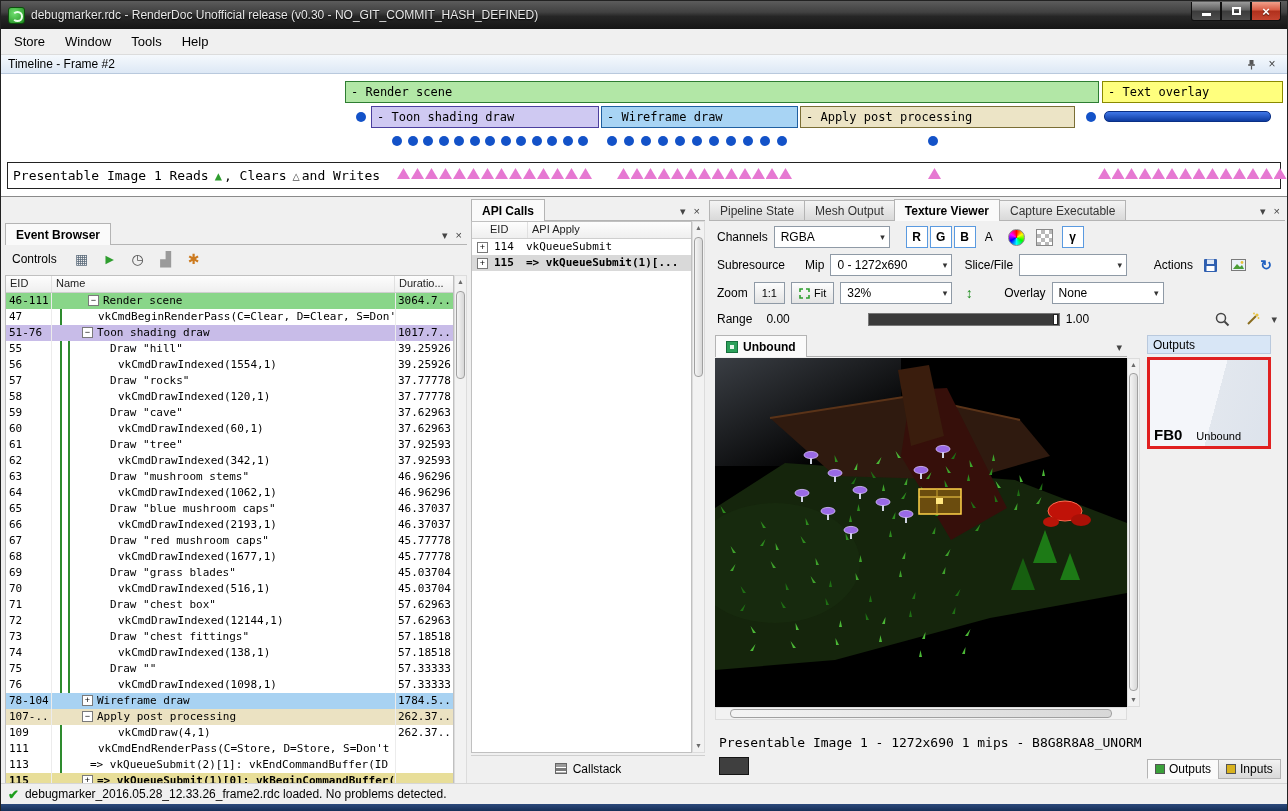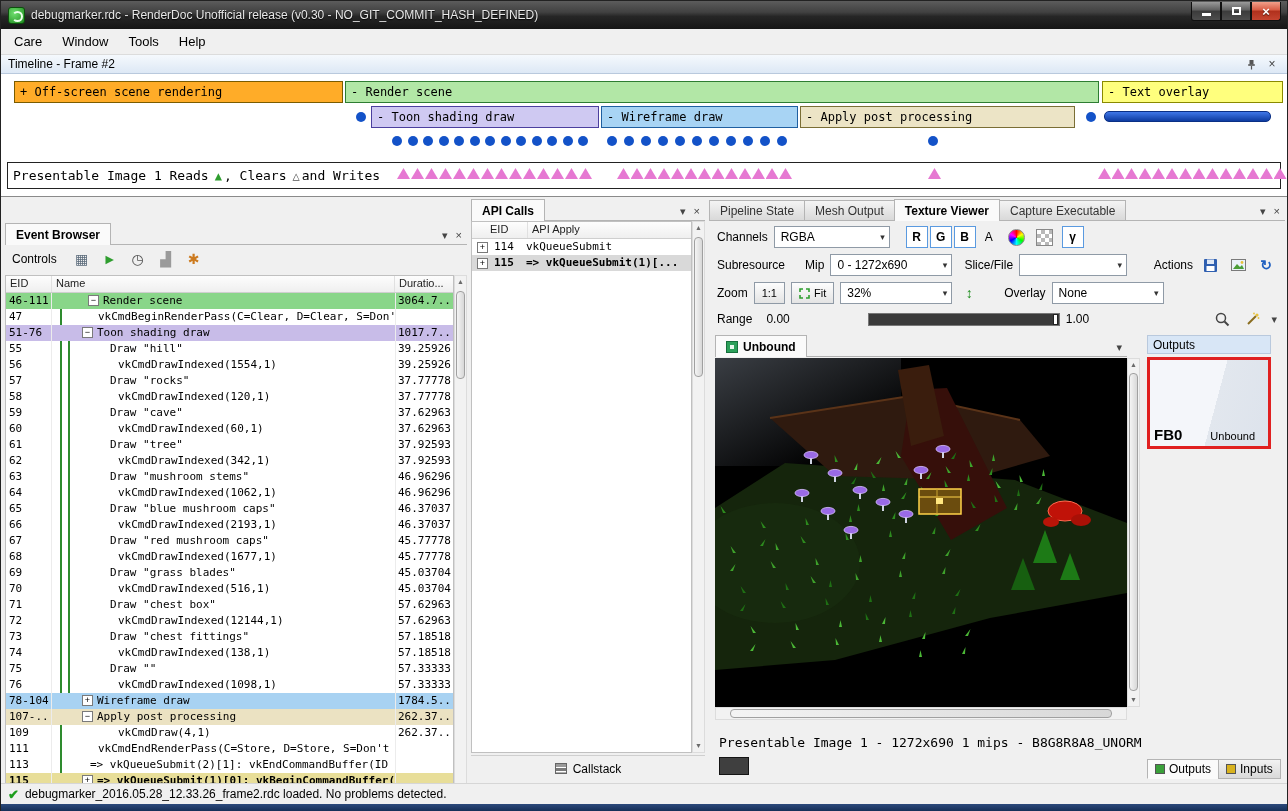--- a/index.html
+++ b/index.html
@@ -118,21 +118,21 @@
 #tv-image{position:absolute;left:6px;top:159px;width:412px;height:349px;background:#000;overflow:hidden;}
 #tv-vs{left:418px;top:159px;width:13px;height:349px;}
 #tv-hs{left:6px;top:508px;width:412px;height:13px;}
 #tv-corner{position:absolute;left:418px;top:508px;width:13px;height:13px;background:#f0f0f0;}
 #tvstatus{position:absolute;left:10px;top:536px;font-family:"DejaVu Sans Mono","Liberation Mono",monospace;font-size:13px;white-space:nowrap;}
 #tvswatch{position:absolute;left:10px;top:558px;width:30px;height:18px;background:#3f3f3f;border:1px solid #141414;}
 
 #tvside{position:absolute;left:438px;top:136px;width:138px;bottom:0;}
 .sidehead{height:19px;background:#d8e6f6;border:1px solid #b9c9dd;font-size:12px;display:flex;align-items:center;padding-left:5px;width:124px;}
 #thumb{position:absolute;left:0;top:22px;width:124px;height:92px;border:3px solid #e02020;background:linear-gradient(105deg,#f4f6fa 0%,#f4f6fa 55%,#e2e7ee 55%,#dde3ec 100%);}
-#thumb .cap{position:absolute;left:4px;bottom:3px;display:flex;align-items:baseline;gap:28px;}
+#thumb .cap{position:absolute;left:4px;bottom:3px;display:flex;align-items:baseline;gap:14px;}
 #thumb .fb{font-size:15px;font-weight:bold;}
 #thumb .ub{font-size:11px;}
 #sidetabs{position:absolute;left:0;top:424px;display:flex;}
 .stab{height:20px;padding:0 7px;display:flex;align-items:center;font-size:12px;border:1px solid #b4b4b4;background:linear-gradient(#f2f2f2,#d9d9d9);margin-right:-1px;}
 .stab.active{background:#fafafa;border-bottom-color:#fafafa;}
 .stico{width:10px;height:10px;border:1px solid #555;margin-right:4px;flex:none;}
 #pixhead{position:absolute;left:0;top:448px;}
 #pixbox{position:absolute;left:0;top:468px;width:124px;height:82px;background:#000;border:1px solid #333;}
 
 
@@ -155,21 +155,21 @@
       <div class="wb">
           <span class="maxglyph"></span>
         </div>
       <div class="wb close">
           <span>×</span>
         </div>
     </div>
   </div>
 
   <div id="menubar">
-      <div class="mitem">Care</div>
+      <div class="mitem">Store</div>
       <div class="mitem">Window</div>
       <div class="mitem">Tools</div>
       <div class="mitem">Help</div>
     </div>
 
   <div id="timeline">
     <div id="tlhead">
       <span>Timeline - Frame #2</span>
       <span class="sp"></span>
       <span class="tlico">
@@ -182,21 +182,20 @@
       <span class="tlico">×</span>
     </div>
     <div id="tlbody">
       <div id="tllegend">
         <span>Presentable Image 1 Reads</span>
         <span class="leg-read">▲</span>
         <span>, Clears</span>
         <span class="leg-clear">△</span>
         <span> and Writes</span>
       </div>
-    <div class="tlbar row1" style="left: 13px; width: 329px; background: rgb(255, 172, 40); border-color: rgb(122, 92, 0);">+ Off-screen scene rendering</div>
         <div class="tlbar row1" style="left: 344px; width: 754px; background: rgb(178, 231, 166); border-color: rgb(46, 125, 50);">- Render scene</div>
         <div class="tlbar row1" style="left: 1101px; width: 181px; background: rgb(255, 255, 125); border-color: rgb(138, 138, 0);">- Text overlay</div>
         <div class="tlbar row2" style="left: 370px; width: 228px; background: rgb(207, 201, 242); border-color: rgb(75, 63, 158);">- Toon shading draw</div>
         <div class="tlbar row2" style="left: 600px; width: 197px; background: rgb(168, 212, 244); border-color: rgb(31, 95, 160);">- Wireframe draw</div>
         <div class="tlbar row2" style="left: 799px; width: 275px; background: rgb(236, 228, 198); border-color: rgb(122, 110, 53);">- Apply post processing</div>
         <div class="tldot" style="left: 355px; top: 38px; background: rgb(19, 82, 200);"></div>
         <div class="tldot" style="left: 1085px; top: 38px; background: rgb(19, 82, 200);"></div>
         <div class="tldot" style="left: 391px; top: 62px; background: rgb(19, 82, 200);"></div>
         <div class="tldot" style="left: 406.5px; top: 62px; background: rgb(19, 82, 200);"></div>
         <div class="tldot" style="left: 422px; top: 62px; background: rgb(19, 82, 200);"></div>

